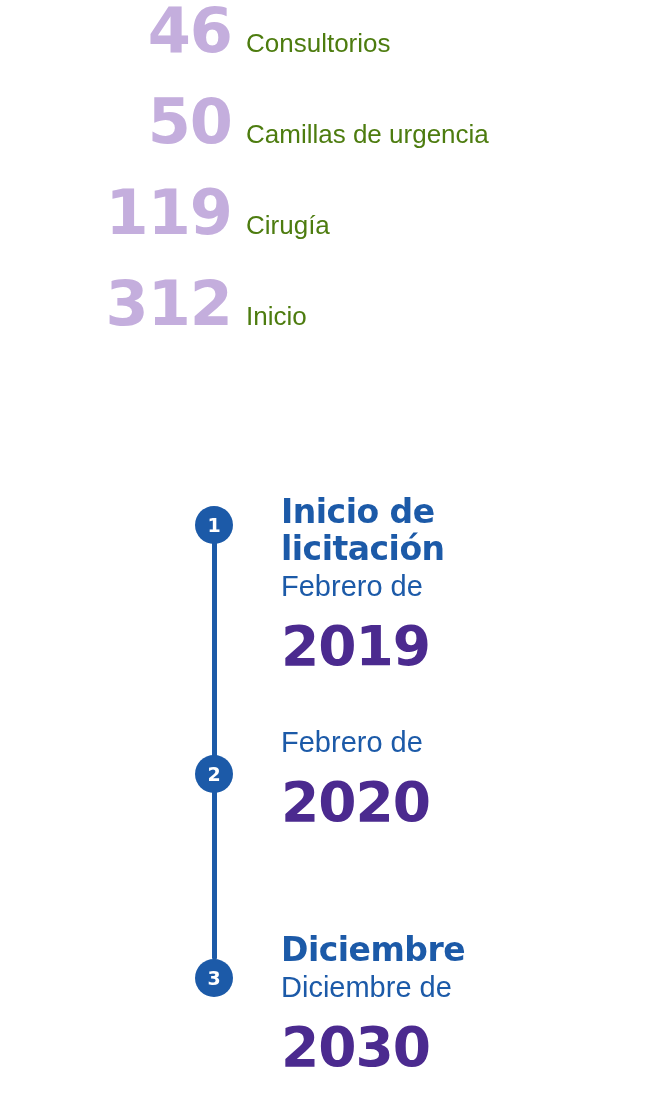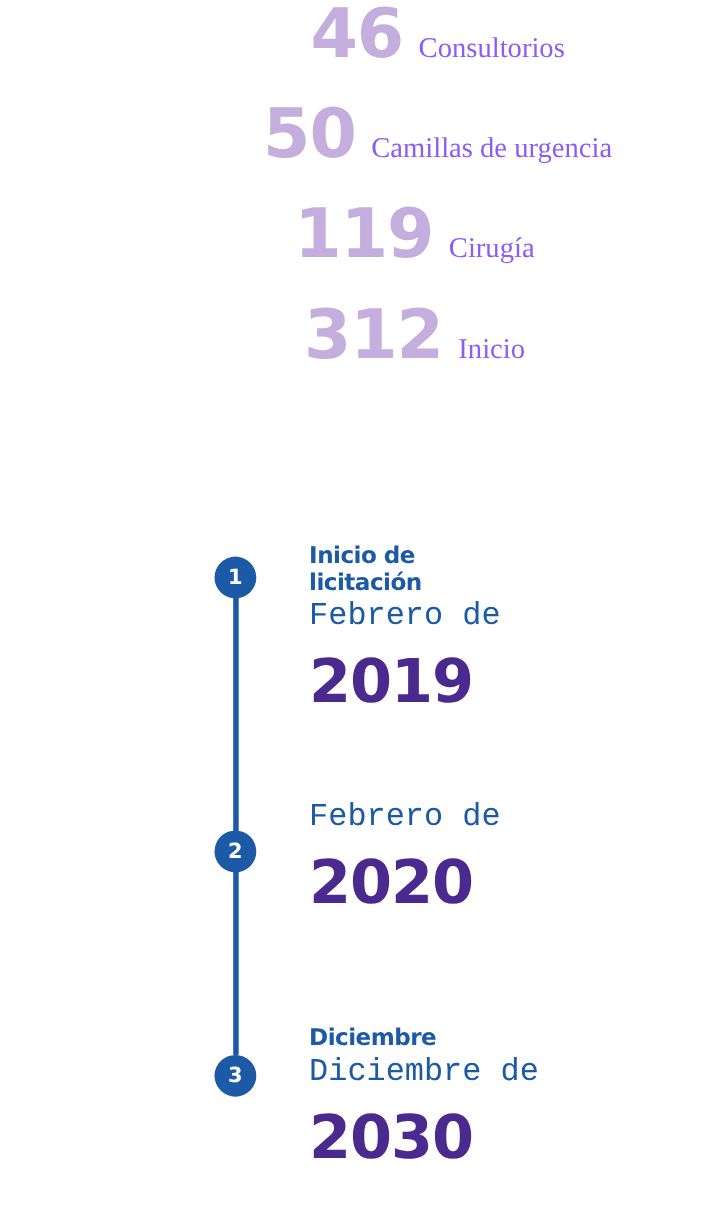--- a/index.html
+++ b/index.html
@@ -19,37 +19,36 @@
   .stats {
     position: absolute;
     top: 0;
     left: 0;
     width: 648px;
   }
   .stat-row {
     display: flex;
     align-items: baseline;
     height: 91px;
-    justify-content: center;
   }
   .stat-number {
     width: 246px;
     text-align: right;
     padding-right: 14px;
     box-sizing: border-box;
     color: #c4aedd;
     font-family: "DejaVu Sans", sans-serif;
     font-weight: bold;
     font-size: 62px;
     line-height: 1;
     letter-spacing: -1px;
   }
   .stat-label {
-    color: #8b5cf6;
-    font-family: Liberation Serif, serif;
+    color: #4d7c0f;
+    font-family: Liberation Sans, sans-serif;
     font-size: 26px;
     line-height: 1;
     white-space: nowrap;
   }
 
   
   .timeline {
     position: absolute;
     top: 480px;
     left: 0;
@@ -87,28 +86,28 @@
     box-sizing: border-box;
   }
   .tl-text {
     position: absolute;
     left: 281px;
   }
   .tl-title {
     color: #1c5aa8;
     font-family: "DejaVu Sans", sans-serif;
     font-weight: bold;
-    font-size: 21px;
+    font-size: 33px;
     line-height: 1.12;
     letter-spacing: -0.5px;
     white-space: pre-line;
   }
   .tl-sub {
     color: #1c5aa8;
-    font-family: Liberation Mono, monospace;
+    font-family: Liberation Sans, sans-serif;
     font-size: 29px;
     line-height: 1.15;
     margin-top: 2px;
   }
   .tl-year {
     color: #4b2a8f;
     font-family: "DejaVu Sans", sans-serif;
     font-weight: bold;
     font-size: 55px;
     line-height: 1;

